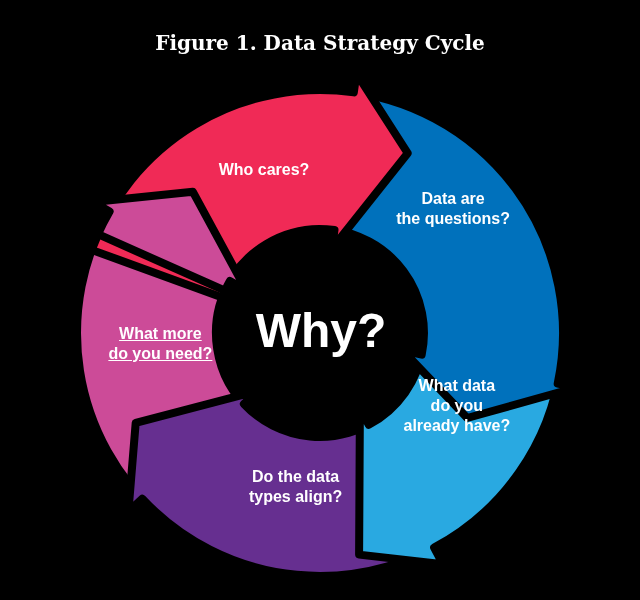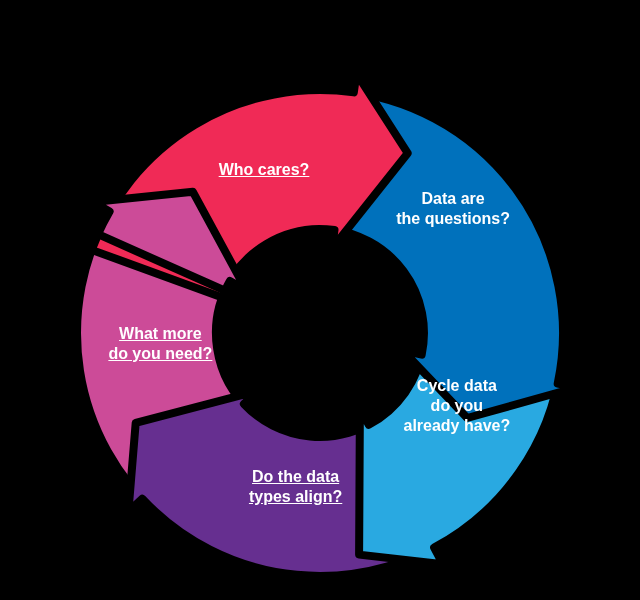--- a/index.html
+++ b/index.html
@@ -11,33 +11,35 @@
   .seg-label{position:absolute;transform:translate(-50%,-50%);
              color:#fff;font-weight:700;font-size:16px;line-height:20px;
              text-align:center;white-space:pre-line;pointer-events:none;}
   .center-label{position:absolute;transform:translate(-50%,-50%);
                 color:#fff;font-weight:700;font-size:48px;line-height:1;}
 </style>
 </head>
 <body>
 
 <div class="stage">
+  <div class="title">Figure 1. Data Strategy Cycle</div>
   <svg id="cycle-svg" viewBox="0 0 640 600">
       <path d="M157.4,513.6 A243,243 0 0 1 109.6,211.5 L93.1,202.0 L192.9,191.8 L246.4,290.5 L229.9,281.0 A104,104 0 0 0 250.4,410.3 Z" fill="#cc4b98" stroke="#000000" stroke-width="8" stroke-linejoin="round"></path>
       <path d="M462.8,529.6 A243,243 0 0 1 142.3,498.7 L128.4,511.7 L135.7,422.9 L257.8,391.0 L243.9,403.9 A104,104 0 0 0 381.1,417.1 Z" fill="#662f90" stroke="#000000" stroke-width="8" stroke-linejoin="round"></path>
       <path d="M560.6,366.8 A243,243 0 0 1 434.1,547.6 L443.0,564.3 L359.1,554.6 L359.9,408.1 L368.8,424.8 A104,104 0 0 0 423.0,347.5 Z" fill="#29a9e1" stroke="#000000" stroke-width="8" stroke-linejoin="round"></path>
       <path d="M341.2,90.9 A243,243 0 0 1 557.7,383.5 L576.3,387.5 L467.2,418.0 L403.1,350.7 L421.7,354.6 A104,104 0 0 0 329.1,229.4 Z" fill="#0071bc" stroke="#000000" stroke-width="8" stroke-linejoin="round"></path>
       <path d="M91.7,249.9 A243,243 0 0 1 353.8,92.4 L356.5,73.5 L407.7,153.2 L331.8,248.8 L334.5,230.0 A104,104 0 0 0 222.3,297.4 Z" fill="#f02a56" stroke="#000000" stroke-width="8" stroke-linejoin="round"></path>
       <path d="M98.0,234.2 A243,243 0 0 1 109.6,211.5 L93.1,202.0 L192.9,191.8 L246.4,290.5 L229.9,281.0 A104,104 0 0 0 225.0,290.7 Z" fill="#cc4b98" stroke="#000000" stroke-width="8" stroke-linejoin="round"></path>
     </svg>
   <div id="labels">
-      <div class="seg-label" style="left: 264.002px; top: 170.371px; text-decoration: underline;">Who cares?</div>
+      <div class="seg-label" style="left: 264.002px; top: 170.371px;">Who cares?</div>
       <div class="seg-label" style="left: 453.106px; top: 208.876px;">Data are
 the questions?</div>
-      <div class="seg-label" style="left: 456.857px; top: 405.768px;">Cycle data
+      <div class="seg-label" style="left: 456.857px; top: 405.768px;">What data
 do you
 already have?</div>
-      <div class="seg-label" style="left: 295.596px; top: 487.079px; text-decoration: underline;">Do the data
+      <div class="seg-label" style="left: 295.596px; top: 487.079px;">Do the data
 types align?</div>
       <div class="seg-label" style="left: 160.39px; top: 344.161px; text-decoration: underline;">What more
 do you need?</div>
     </div>
+  <div class="center-label" style="left: 321px; top: 331px;">Why?</div>
 </div>
 
 </body></html>

